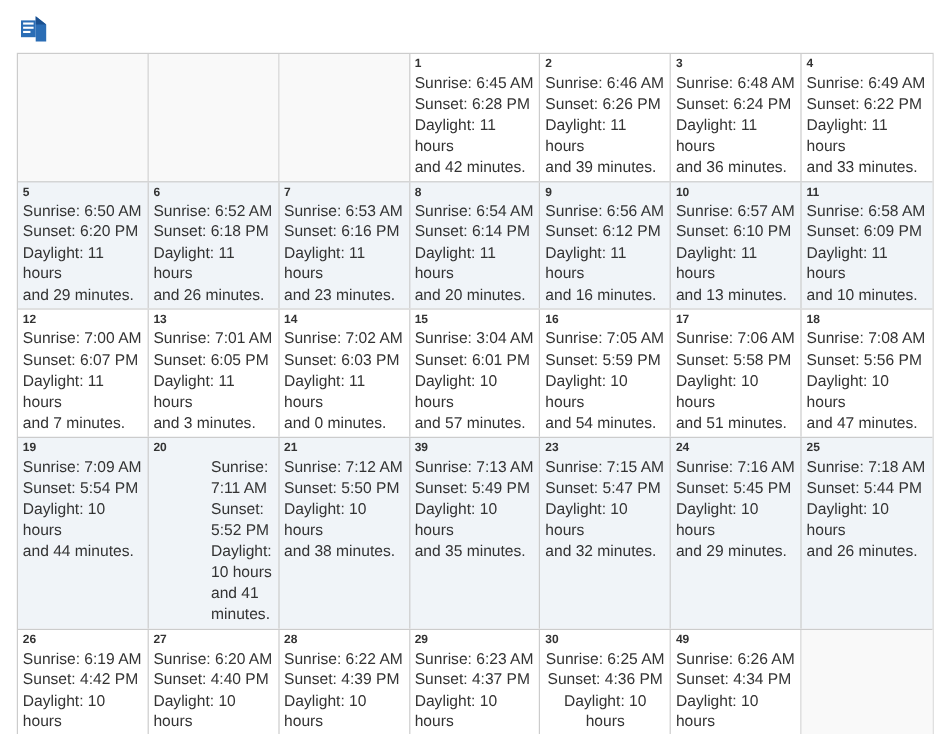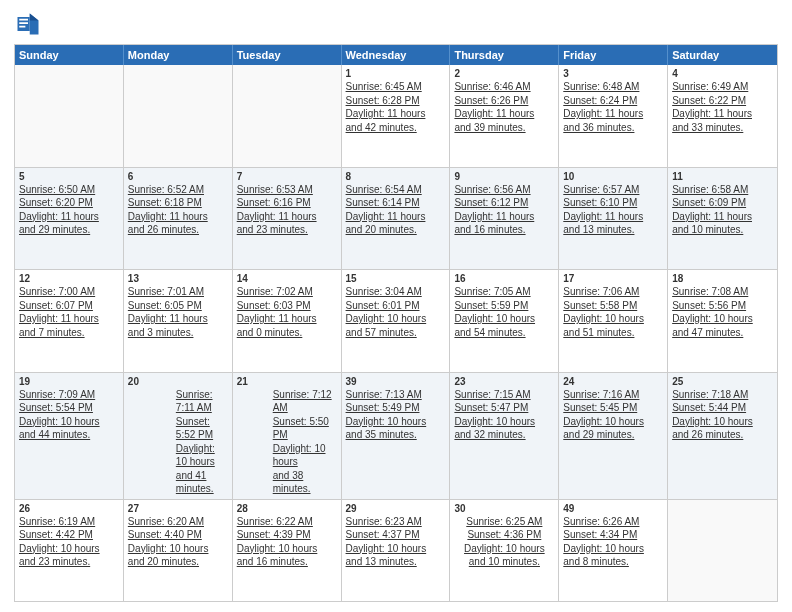--- a/index.html
+++ b/index.html
@@ -97,24 +97,23 @@
     }
     .cal-cell:last-child { border-right: none; }
     .cal-cell.empty { background: #f9f9f9; }
     .cell-date {
       font-size: 10px;
       font-weight: bold;
       margin-bottom: 1px;
       display: block;
     }
     .cell-info {
-      font-size: 10px;
+      font-size: 13px;
       line-height: 1.35;
       color: #333;
-      text-decoration: underline;
     }
     .odd-row { background: #fff; }
     .even-row { background: #f0f4f8; }
   </style>
 </head>
 <body>
 
 <div class="page">
   <div class="header">
     <div class="logo">
@@ -132,29 +131,20 @@
         <div><span></span></div>
       </div>
     </div>
     <div class="title-block">
       <div class="month-title"></div>
       <div class="subtitle"></div>
     </div>
   </div>
 
   <div class="calendar">
-    <div class="cal-header">
-    <div class="cal-header-cell">Sunday</div>
-        <div class="cal-header-cell">Monday</div>
-        <div class="cal-header-cell">Tuesday</div>
-        <div class="cal-header-cell">Wednesday</div>
-        <div class="cal-header-cell">Thursday</div>
-        <div class="cal-header-cell">Friday</div>
-        <div class="cal-header-cell">Saturday</div>
-      </div>
     <div class="cal-body">
     <div class="cal-row odd-row">
           <div class="cal-cell empty"></div>
           <div class="cal-cell empty"></div>
           <div class="cal-cell empty"></div>
           <div class="cal-cell">
             <span class="cell-date">1</span>
             <div class="cell-info" style="white-space: pre-line;">Sunrise: 6:45 AM
 Sunset: 6:28 PM
 Daylight: 11 hours
@@ -294,21 +284,21 @@
           </div>
           <div class="cal-cell">
             <span class="cell-date">20</span>
             <div class="cell-info" style="white-space: pre-line; margin-left: 48px;">Sunrise: 7:11 AM
 Sunset: 5:52 PM
 Daylight: 10 hours
 and 41 minutes.</div>
           </div>
           <div class="cal-cell">
             <span class="cell-date">21</span>
-            <div class="cell-info" style="white-space: pre-line; margin-left: 36px;">Sunrise: 7:12 AM
+            <div class="cell-info" style="white-space: pre-line;">Sunrise: 7:12 AM
 Sunset: 5:50 PM
 Daylight: 10 hours
 and 38 minutes.</div>
           </div>
           <div class="cal-cell">
             <span class="cell-date">39</span>
             <div class="cell-info" style="white-space: pre-line;">Sunrise: 7:13 AM
 Sunset: 5:49 PM
 Daylight: 10 hours
 and 35 minutes.</div>

